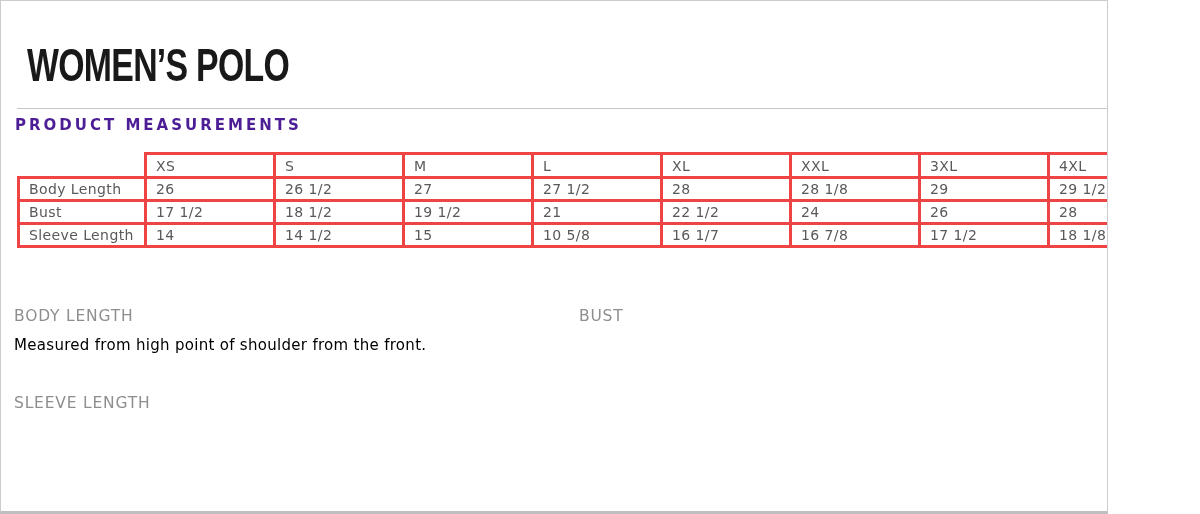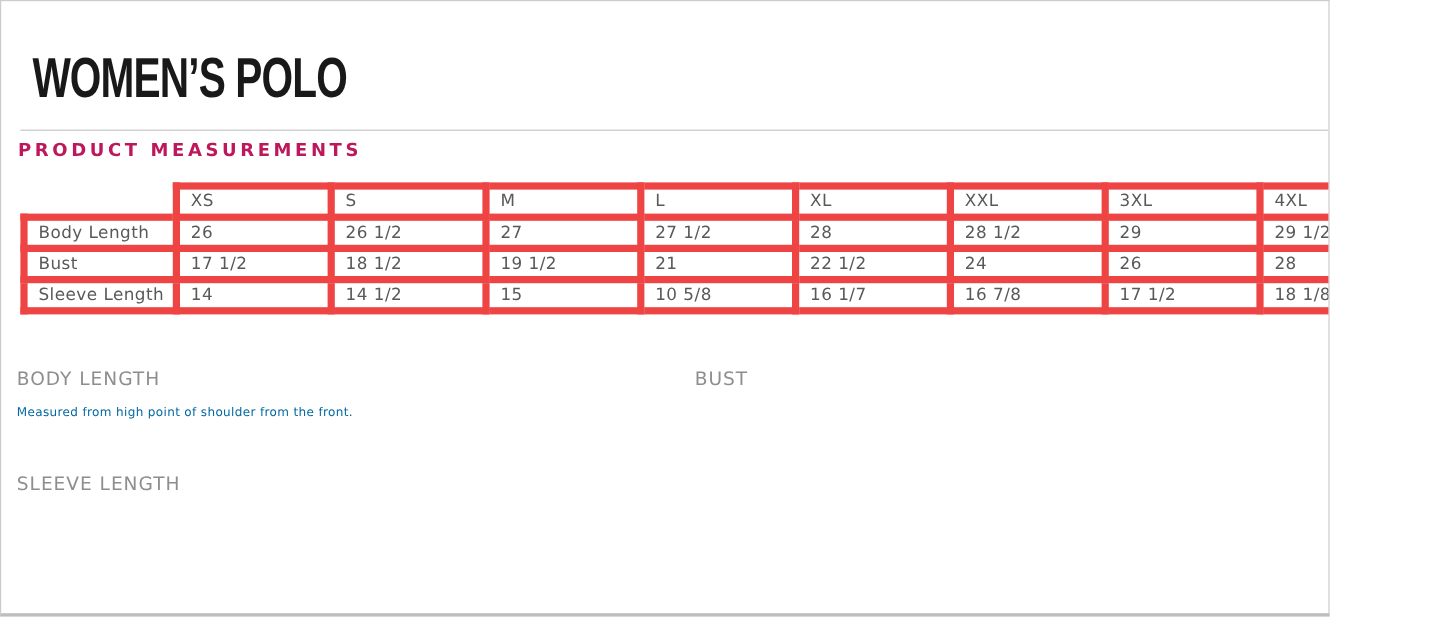--- a/index.html
+++ b/index.html
@@ -34,35 +34,35 @@
     left: 16px; top: 107px;
     width: 1162px; height: 1px;
     background: #c5c6c8;
   }
   .section-heading {
     position: absolute;
     left: 14px; top: 115px;
     font-size: 15px;
     font-weight: bold;
     letter-spacing: 3px;
-    color: #be185d;
+    color: #4c1d95;
     white-space: nowrap;
   }
   table.measurements {
     position: absolute;
     left: 16px; top: 151px;
     border-collapse: collapse;
     table-layout: fixed;
     width: 1159px;
   }
   table.measurements col.label-col { width: 127px; }
   table.measurements col.size-col  { width: 129px; }
   table.measurements th,
   table.measurements td {
-    border: 6px solid #ef4444;
+    border: 3px solid #ef4444;
     font-size: 14px;
     font-weight: normal;
     color: #58595b;
     letter-spacing: 0.4px;
     text-align: left;
     vertical-align: middle;
     padding: 2px 4px 2px 9px;
     height: 22px;
     overflow: hidden;
     white-space: nowrap;
@@ -82,24 +82,24 @@
   }
   .note h3 {
     font-size: 15.5px;
     font-weight: normal;
     letter-spacing: 0.8px;
     color: #8d8e90;
     white-space: nowrap;
   }
   .note p {
     margin-top: 7px;
-    font-size: 10px;
+    font-size: 15px;
     letter-spacing: 0.3px;
     line-height: 26px;
-    color: #0369a1;
+    color: #000000;
     max-width: 545px;
   }
 </style>
 </head>
 <body>
 
 <div class="page">
 
   <h1 class="title">WOMEN’S POLO</h1>
 
@@ -133,21 +133,21 @@
       </tr>
     </thead>
     <tbody>
       <tr>
         <th>Body Length</th>
         <td>26</td>
         <td>26 1/2</td>
         <td>27</td>
         <td>27 1/2</td>
         <td>28</td>
-        <td>28 1/2</td>
+        <td>28 1/8</td>
         <td>29</td>
         <td>29 1/2</td>
       </tr>
       <tr>
         <th>Bust</th>
         <td>17 1/2</td>
         <td>18 1/2</td>
         <td>19 1/2</td>
         <td>21</td>
         <td>22 1/2</td>

